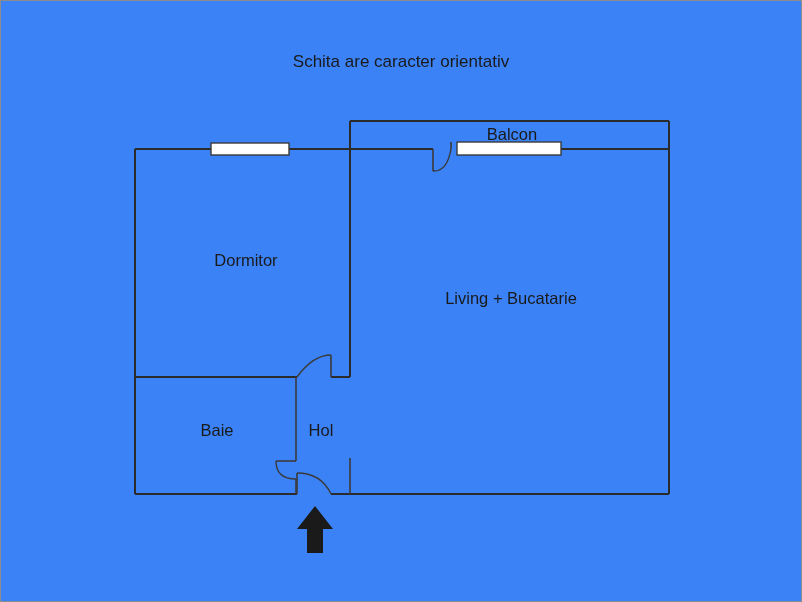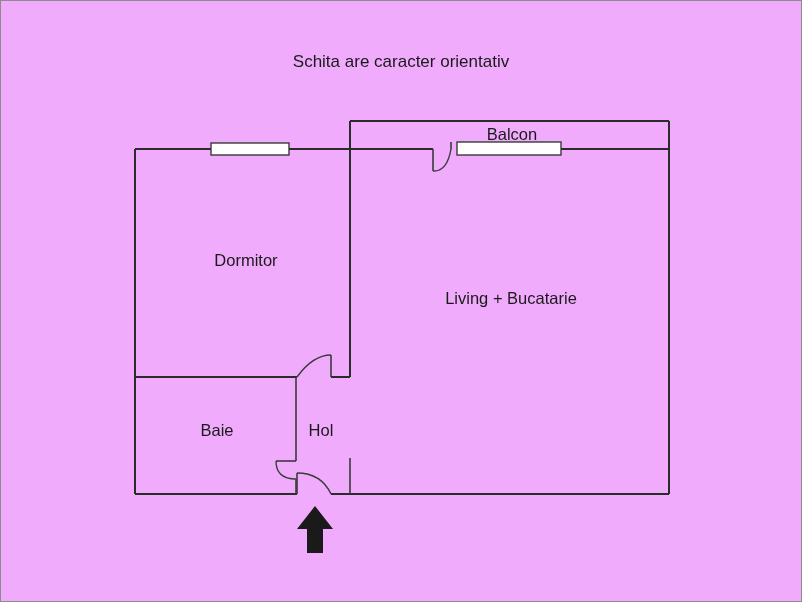--- a/index.html
+++ b/index.html
@@ -8,21 +8,21 @@
     padding: 0;
     background: #ffffff;
   }
   body {
     font-family: "Liberation Sans", sans-serif;
   }
   #page {
     position: relative;
     width: 802px;
     height: 602px;
-    background: #f0abfc;
+    background: #3b82f6;
     border: 1px solid #8c8c8c;
     box-sizing: border-box;
     overflow: hidden;
   }
   #plan-svg {
     position: absolute;
     left: 0;
     top: 0;
     width: 802px;
     height: 602px;

